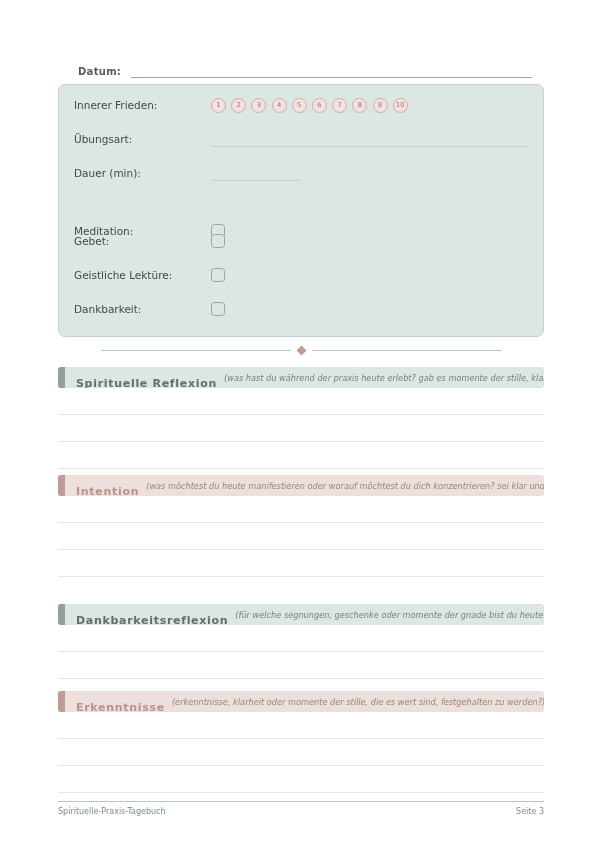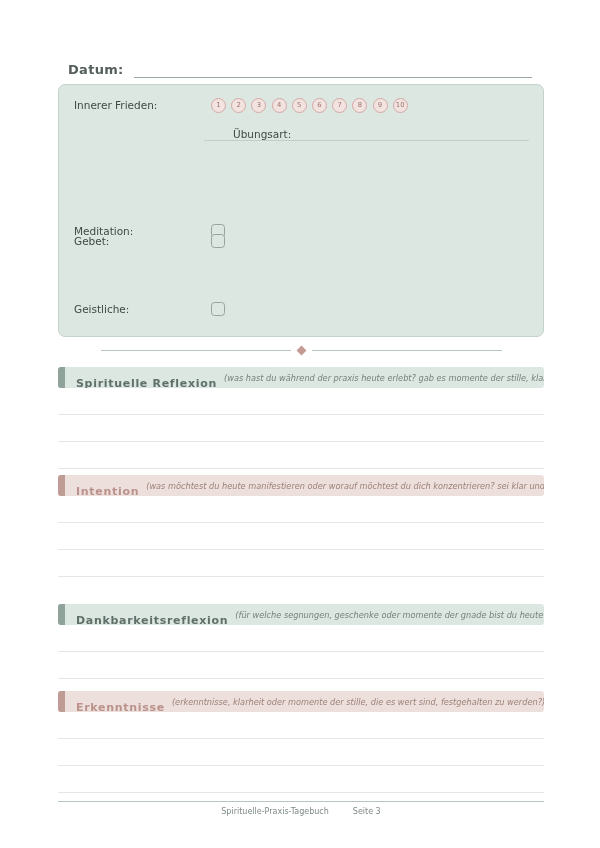--- a/index.html
+++ b/index.html
@@ -24,26 +24,27 @@
   .datum-row {
     position: absolute;
     left: 68px;
     top: 58px;
     width: 464px;
     height: 20px;
     display: flex;
     align-items: flex-end;
   }
   .datum-label {
-    font-size: 13px;
+    font-size: 10px;
     font-weight: bold;
     color: #555f5c;
     letter-spacing: 0.3px;
     white-space: nowrap;
     padding-bottom: 1px;
+    margin-left: 10px;
   }
   .datum-line {
     flex: 1;
     margin-left: 10px;
     border-bottom: 1px solid #9aa6a2;
     height: 1px;
   }
 
   
   .info-box {
@@ -197,21 +198,21 @@
     width: 486px;
     height: 1px;
     background: #b9c6c0;
   }
   .footer {
     position: absolute;
     left: 58px;
     top: 807px;
     width: 486px;
     display: flex;
-    justify-content: center;
+    justify-content: space-between;
     align-items: center;
     font-size: 8px;
     color: #7d8a86;
     gap: 24px;
   }
 </style>
 </head>
 <body>
 
 <div class="page">
@@ -230,34 +231,42 @@
           <span class="circle">3</span>
           <span class="circle">4</span>
           <span class="circle">5</span>
           <span class="circle">6</span>
           <span class="circle">7</span>
           <span class="circle">8</span>
           <span class="circle">9</span>
           <span class="circle">10</span>
         </div>
       </div>
-      <div class="field-row" style="top: 43px; flex-direction: column;">
+      <div class="field-row" style="top: 43px;">
         <span class="field-label">Übungsart:</span>
         <span class="input-line wide"></span>
+      </div>
+      <div class="field-row" style="top: 77px;">
+        <span class="field-label">Dauer (min):</span>
+        <span class="input-line short"></span>
       </div>
       <div class="field-row" style="top: 111px; margin-top: 24px;">
         <span class="field-label">Meditation:</span>
         <span class="checkbox"></span>
       </div>
       <div class="field-row" style="top: 145px;">
         <span class="field-label">Gebet:</span>
         <span class="checkbox"></span>
       </div>
+      <div class="field-row" style="top: 179px;">
+        <span class="field-label">Geistliche Lektüre:</span>
+        <span class="checkbox"></span>
+      </div>
       <div class="field-row" style="top: 213px;">
-        <span class="field-label">Geistliche:</span>
+        <span class="field-label">Dankbarkeit:</span>
         <span class="checkbox"></span>
       </div>
     </div>
 
   <div class="divider">
     <span class="rule"></span>
     <span class="diamond"></span>
     <span class="rule"></span>
   </div>
 

